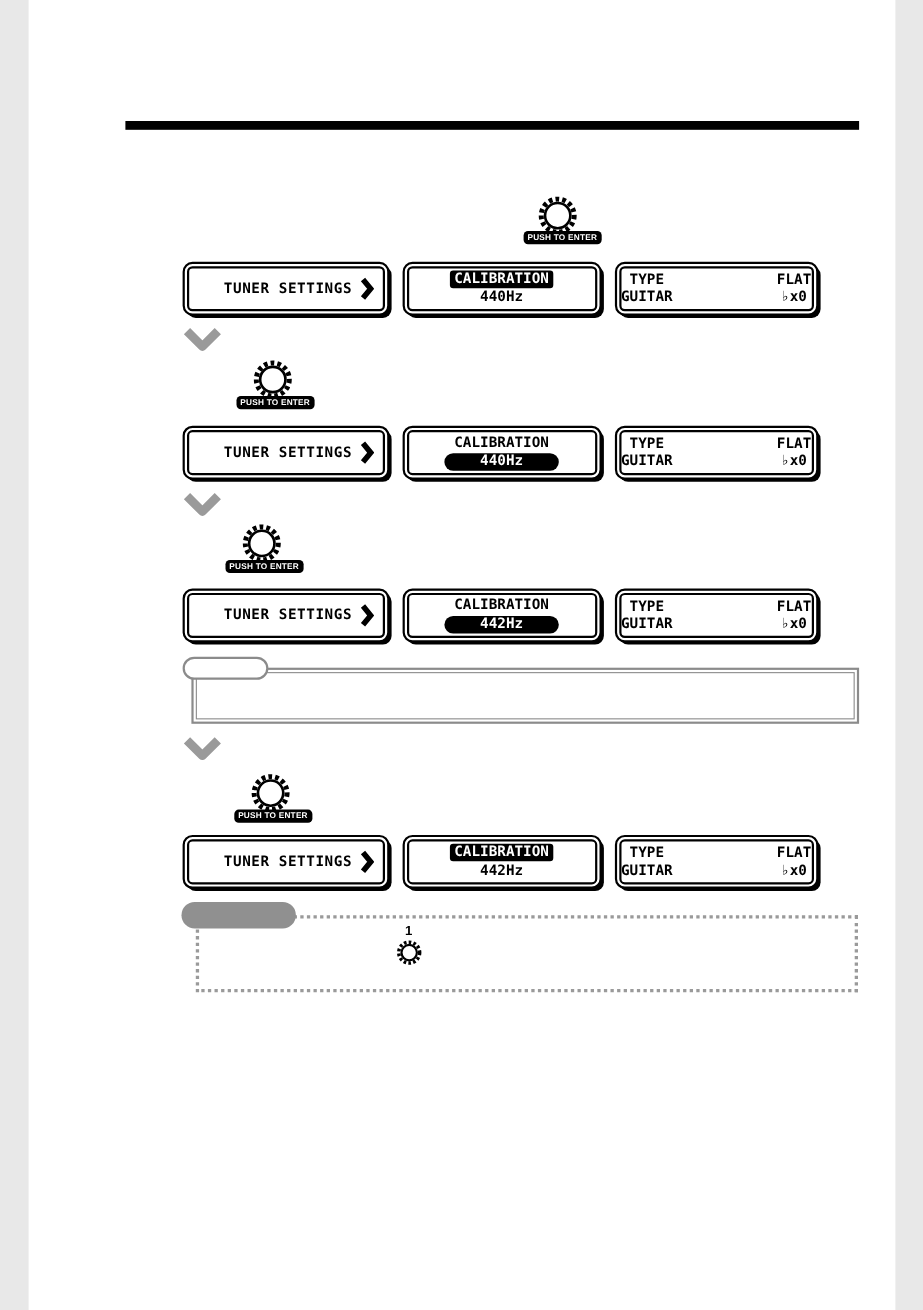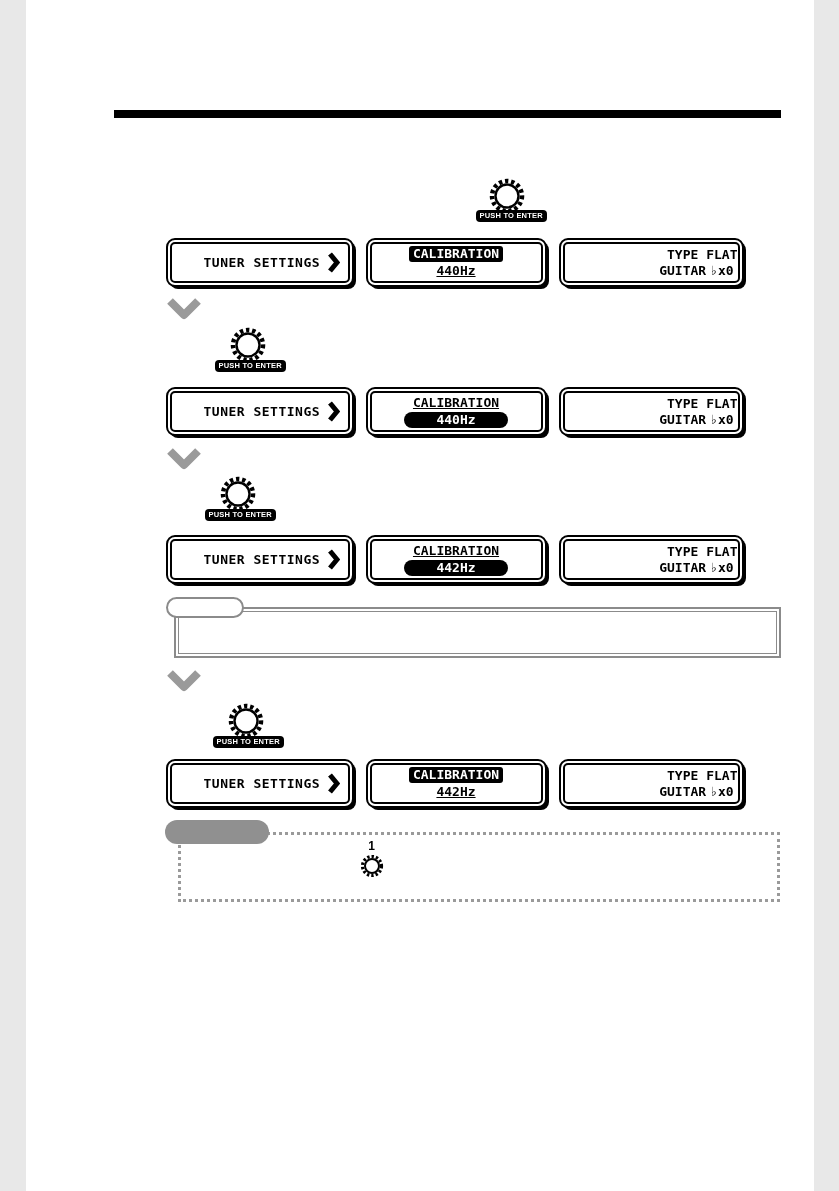--- a/index.html
+++ b/index.html
@@ -22,24 +22,24 @@
   .lcd-in {
     width:100%; height:100%; box-sizing:border-box;
     border:2px solid #000; border-radius:5px;
     display:flex; align-items:center; justify-content:center; overflow:hidden;
     font-family:"DejaVu Sans Mono", monospace; font-weight:bold; font-size:13px;
     color:#000; line-height:16px;
   }
   .menu-row { display:flex; align-items:center; width:100%; padding:0 25px; box-sizing:border-box; gap:7px; }
   .menu-label { white-space:nowrap; letter-spacing:0.5px; }
   .menu-arrow { margin-left:auto; flex:0 0 auto; display:flex; }
-  .param-col { display:flex; flex-direction:column; align-items:center; justify-content:center; gap:1px; width:100%;text-decoration:underline; }
+  .param-col { display:flex; flex-direction:column; align-items:center; justify-content:center; gap:1px; width:100%; }
   .hl-title { background:#000; color:#fff; padding:0 4px; border-radius:3px; }
   .hl-value { background:#000; color:#fff; width:104px; text-align:center; border-radius:8px; }
-  .dual { display:flex; width:100%; justify-content:flex-end; }
+  .dual { display:flex; width:100%; justify-content:space-between; }
   .dual-col { display:flex; flex-direction:column; align-items:center; }
 
   
   .push-badge {
     position:absolute; background:#000; color:#fff; font-weight:bold;
     font-size:7.5px; letter-spacing:0.2px; line-height:8px;
     padding:2px 4px; border-radius:4px; white-space:nowrap; text-align:center;
   }
 
   

